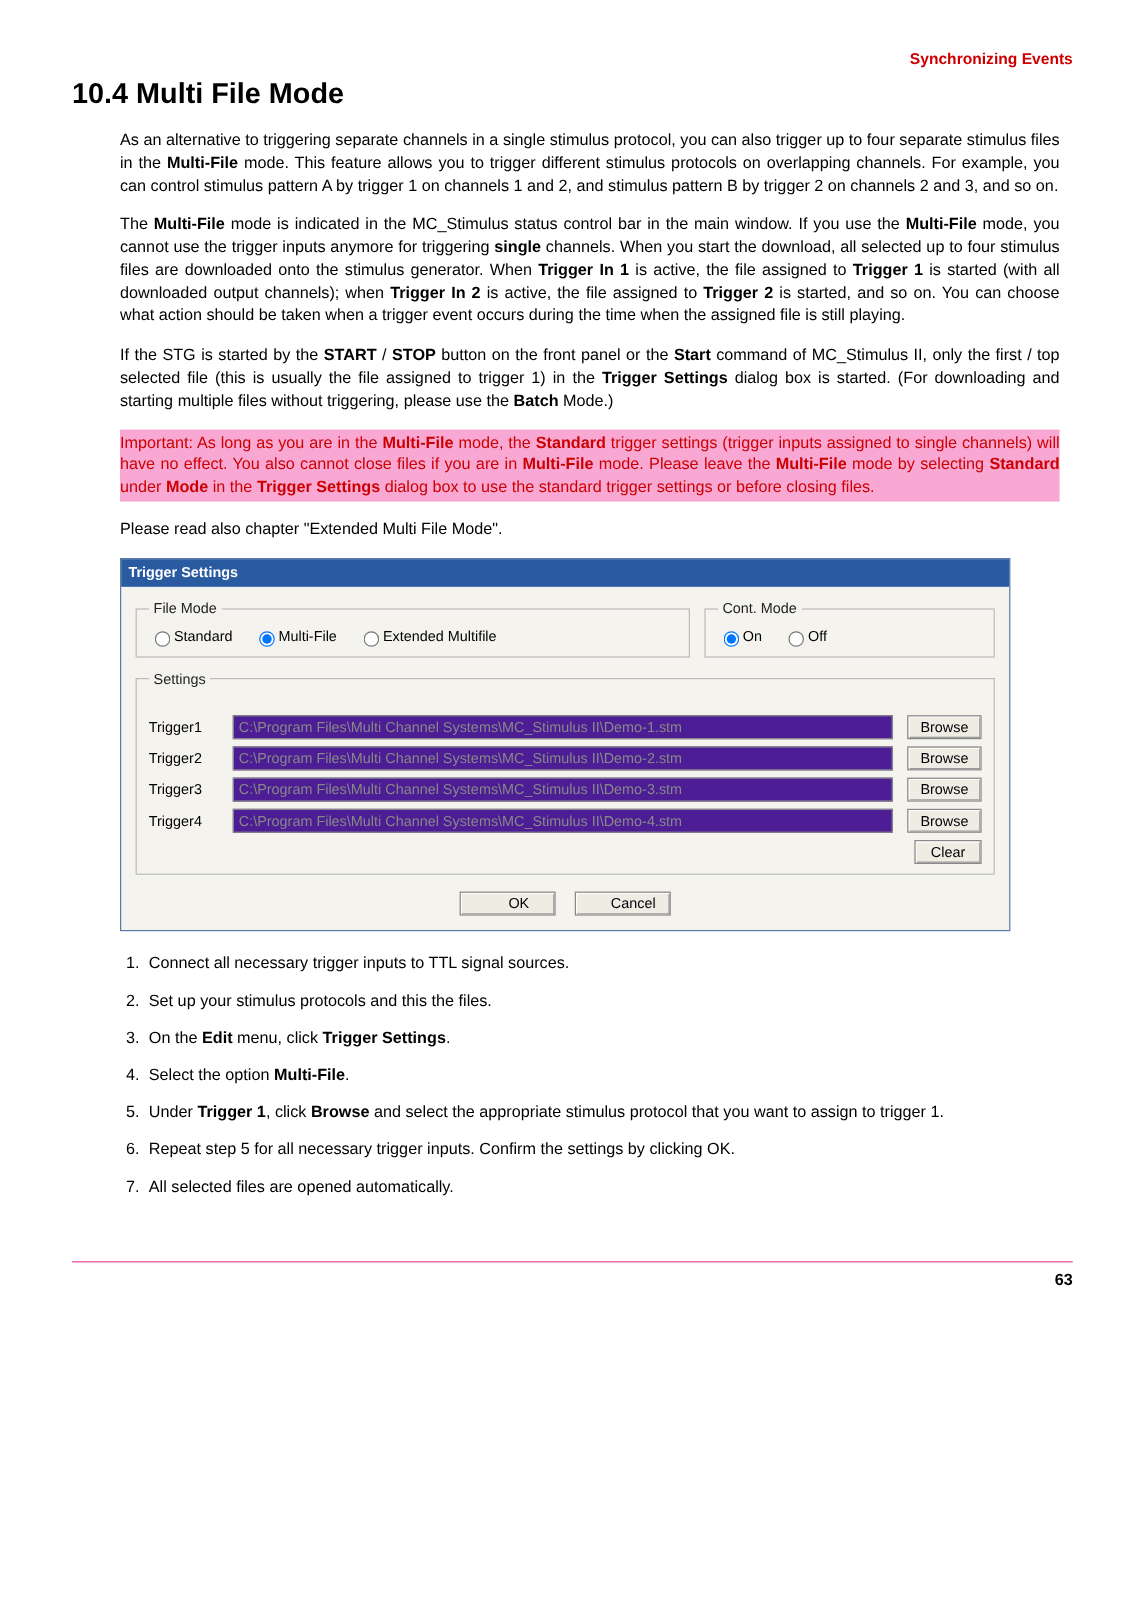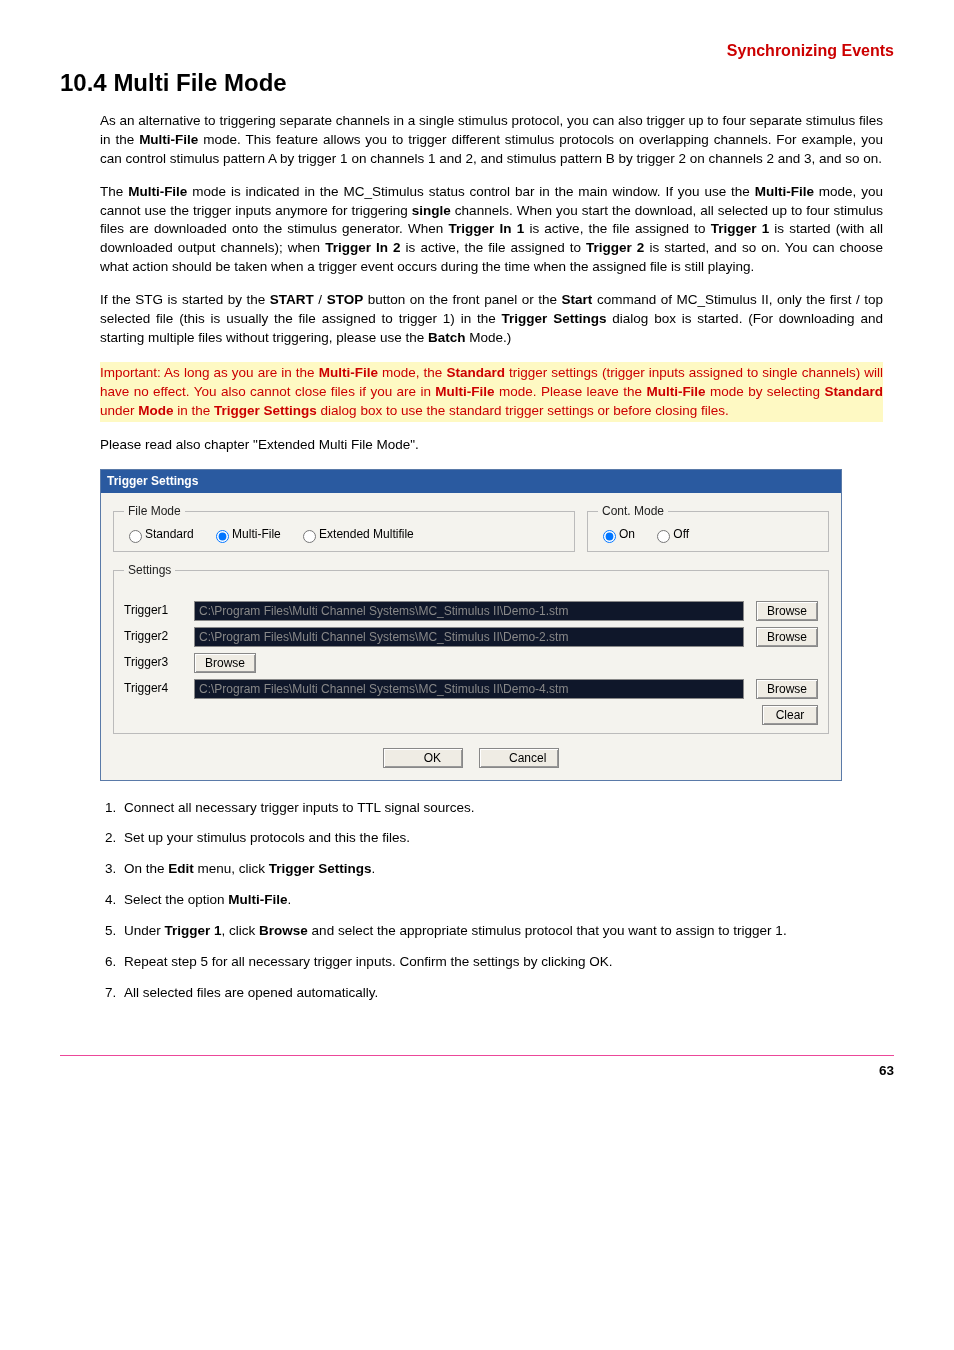--- a/index.html
+++ b/index.html
@@ -10,39 +10,39 @@
     width: 954px;
     box-sizing: border-box;
     color: #000;
     font-size: 13.5px;
     line-height: 1.4;
   }
   .header-right {
     text-align: right;
     color: #c00;
     font-weight: bold;
-    font-size: 16px;
+    font-size: 13px;
     margin-bottom: 2px;
   }
   h2.section-title {
     font-size: 24px;
     font-weight: bold;
     color: #000;
     margin: 4px 0 12px 0;
   }
   .indented {
     margin-left: 40px;
     margin-right: 11px;
   }
   .para {
     margin-bottom: 14px;
     text-align: justify;
   }
   .important-box {
-    background: #fef9c3;
+    background: #f9a8d4;
     padding: 2px 0;
   }
   .important-box span, .important-box b {
     color: #c00;
   }
   .important-text {
     color: #c00;
   }
   .dialog {
     border: 1px solid #5a7aa8;
@@ -92,21 +92,21 @@
     display: flex;
     align-items: center;
     margin: 6px 0;
     gap: 12px;
   }
   .settings-row .tlabel {
     width: 58px;
   }
   .settings-row input[type="text"] {
     flex: 1;
-    background: #0f172a;
+    background: #4c1d95;
     border: 1px solid #888;
     color: #888;
     padding: 2px 4px;
     font-size: 12px;
     font-family: inherit;
   }
   .btn {
     background: #efece4;
     border: 1px solid #888;
     box-shadow: 1px 1px 0 #fff inset, -1px -1px 0 #999 inset;
@@ -203,20 +203,21 @@
         <input type="text" value="C:\Program Files\Multi Channel Systems\MC_Stimulus II\Demo-1.stm" style="">
         <button class="btn">Browse</button>
       </div>
       <div class="settings-row">
         <span class="tlabel">Trigger2</span>
         <input type="text" value="C:\Program Files\Multi Channel Systems\MC_Stimulus II\Demo-2.stm" style="">
         <button class="btn">Browse</button>
       </div>
       <div class="settings-row">
         <span class="tlabel">Trigger3</span>
+        <input type="text" value="C:\Program Files\Multi Channel Systems\MC_Stimulus II\Demo-3.stm" style="">
         <button class="btn">Browse</button>
       </div>
       <div class="settings-row">
         <span class="tlabel">Trigger4</span>
         <input type="text" value="C:\Program Files\Multi Channel Systems\MC_Stimulus II\Demo-4.stm" style="">
         <button class="btn">Browse</button>
       </div>
 
       <div class="clear-row">
         <button class="btn">Clear</button>

